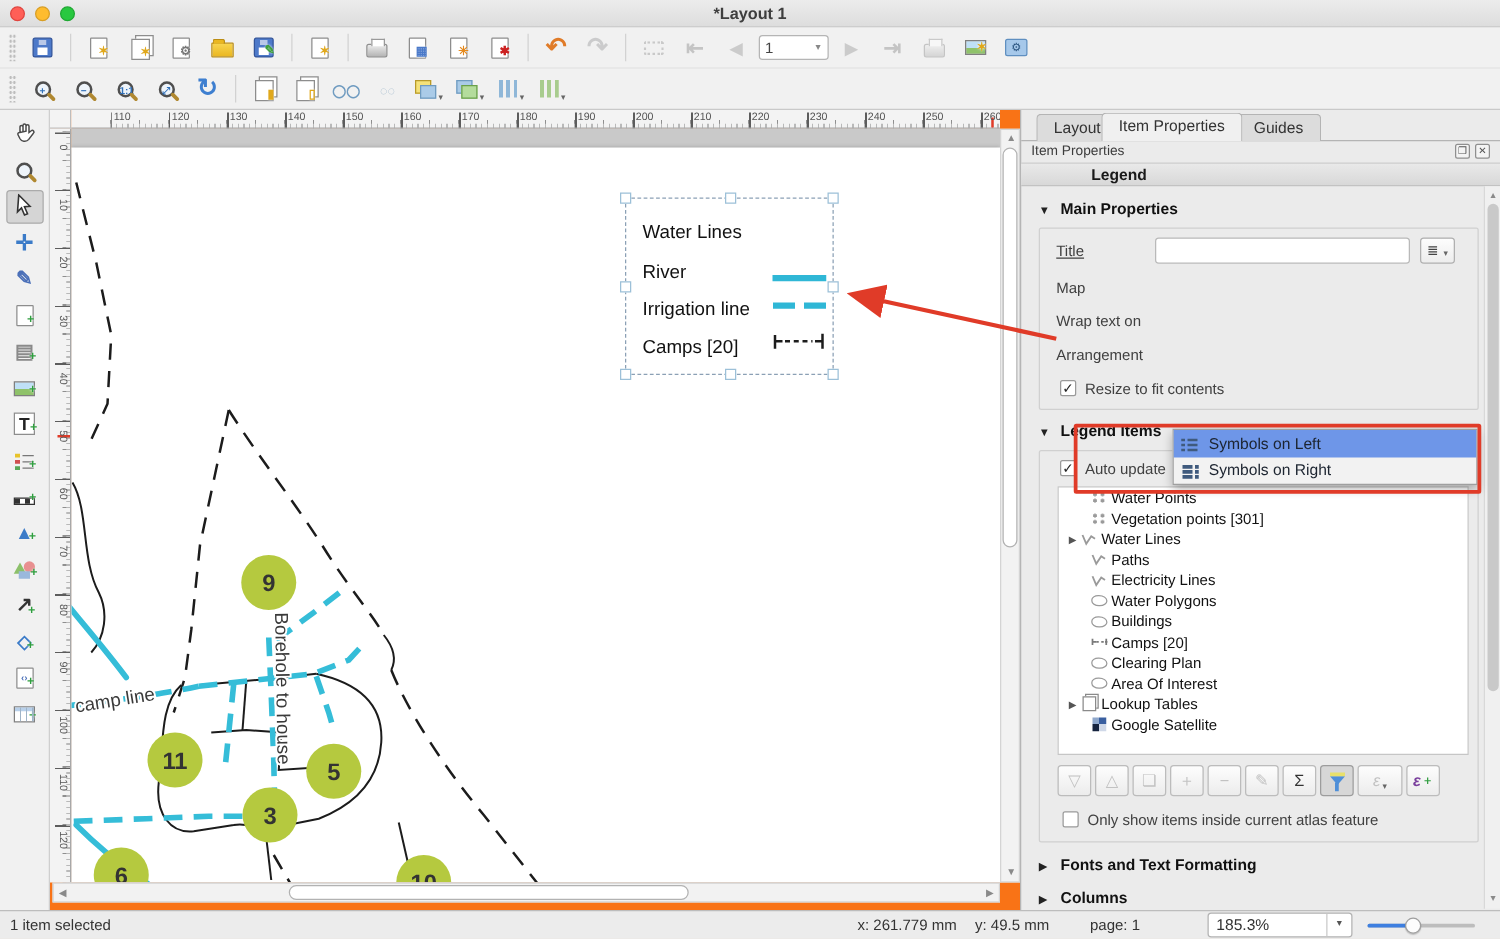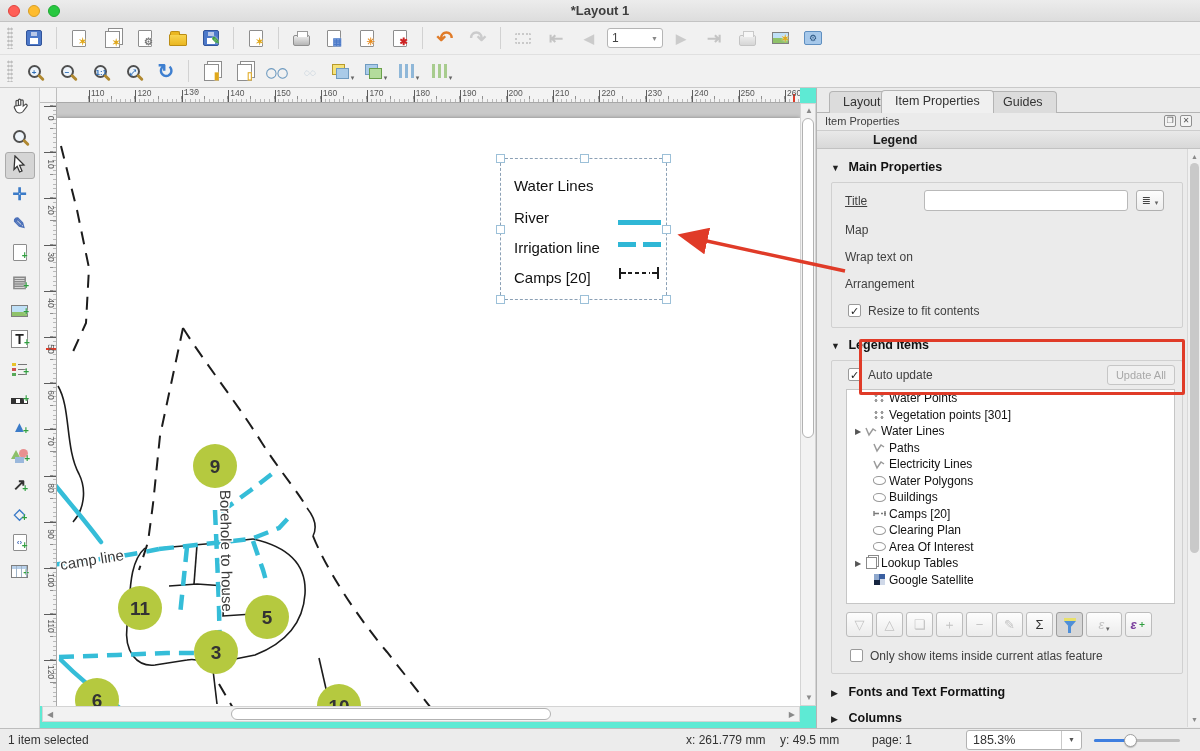--- a/index.html
+++ b/index.html
@@ -91,21 +91,21 @@
   .tinput .dd { font-size:7px; color:#888; }
 
   
   #lefttools { position:absolute; left:0; top:88px; width:40px; height:640px;
     background:#f1f1f1; border-right:1px solid #cfcfcf; display:flex; flex-direction:column;
     align-items:center; padding-top:6px; gap:2px; }
   #lefttools .tbtn { width:30px; height:27px; }
   #lefttools .tbtn.active { background:#d5d5d5; border:1px solid #ababab; }
 
   
-  #canvas-area { position:absolute; left:40px; top:88px; width:776px; height:640px; background:#5eead4; }
+  #canvas-area { position:absolute; left:40px; top:88px; width:776px; height:640px; background:#f97316; }
   #ruler-corner { position:absolute; left:0; top:0; width:17px; height:15px; background:#f3f3f3;
     border-right:1px solid #bdbdbd; border-bottom:1px solid #bdbdbd; }
   #ruler-top { position:absolute; left:17px; top:0; width:743px; height:15px; background:#f3f3f3;
     border-bottom:1px solid #a8a8a8; overflow:hidden;
     background-image:
       repeating-linear-gradient(90deg,#b9b9b9 0 1px,transparent 1px 4.64px),
       repeating-linear-gradient(90deg,#8f8f8f 0 1px,transparent 1px 23.2px),
       repeating-linear-gradient(90deg,#5c5c5c 0 1px,transparent 1px 46.4px);
     background-size:100% 4px,100% 7px,100% 13px;
     background-position:31px 11px,31px 8px,31.5px 2px; background-repeat:no-repeat; }
@@ -492,21 +492,21 @@
       </span>
     </button>
   </div>
 
 <div id="canvas-area">
   <div id="ruler-corner"></div>
   <div id="ruler-top">
     <div id="topmark" style="left:736px"></div>
   <span class="rlab" style="left: 34px;">110</span>
       <span class="rlab" style="left: 80.4px;">120</span>
-      <span class="rlab" style="left: 126.8px; font-family: Liberation Mono, monospace;">130</span>
+      <span class="rlab" style="left: 126.8px;">130</span>
       <span class="rlab" style="left: 173.2px;">140</span>
       <span class="rlab" style="left: 219.6px;">150</span>
       <span class="rlab" style="left: 266px;">160</span>
       <span class="rlab" style="left: 312.4px;">170</span>
       <span class="rlab" style="left: 358.8px;">180</span>
       <span class="rlab" style="left: 405.2px;">190</span>
       <span class="rlab" style="left: 451.6px;">200</span>
       <span class="rlab" style="left: 498px;">210</span>
       <span class="rlab" style="left: 544.4px;">220</span>
       <span class="rlab" style="left: 590.8px;">230</span>
@@ -647,20 +647,38 @@
     <span>Main Properties</span>
   </div>
   <div class="gframe" style="top:94px;height:146px">
     <span class="flabel" style="left:13px;top:11px;text-decoration:underline">Title</span>
     <input class="tinputp" style="left: 92px; top: 7px; width: 204px;" value="">
     <div class="ddbtn" style="left:304px;top:7px">≣<span class="caret">▾</span></div>
     <span class="flabel" style="left:13px;top:40px">Map</span>
     <span class="flabel" style="left:13px;top:67px">Wrap text on</span>
     <span class="flabel" style="left:13px;top:94px">Arrangement</span>
 
+    <div id="arr-popup">
+      <div class="opt sel">
+        <span class="optico left">
+            <i></i>
+            <i></i>
+            <i></i>
+          </span>
+        <span>Symbols on Left</span>
+      </div>
+      <div class="opt">
+        <span class="optico right">
+            <i></i>
+            <i></i>
+            <i></i>
+          </span>
+        <span>Symbols on Right</span>
+      </div>
+    </div>
     <div id="red-rect"></div>
 
     <span class="chk" style="left:16px;top:121px">✓</span>
     <span class="flabel" style="left:36px;top:121px">Resize to fit contents</span>
   </div>
 
   <div class="sechdr" style="top:250px">
     <span class="arr">▼</span>
     <span>Legend Items</span>
   </div>

